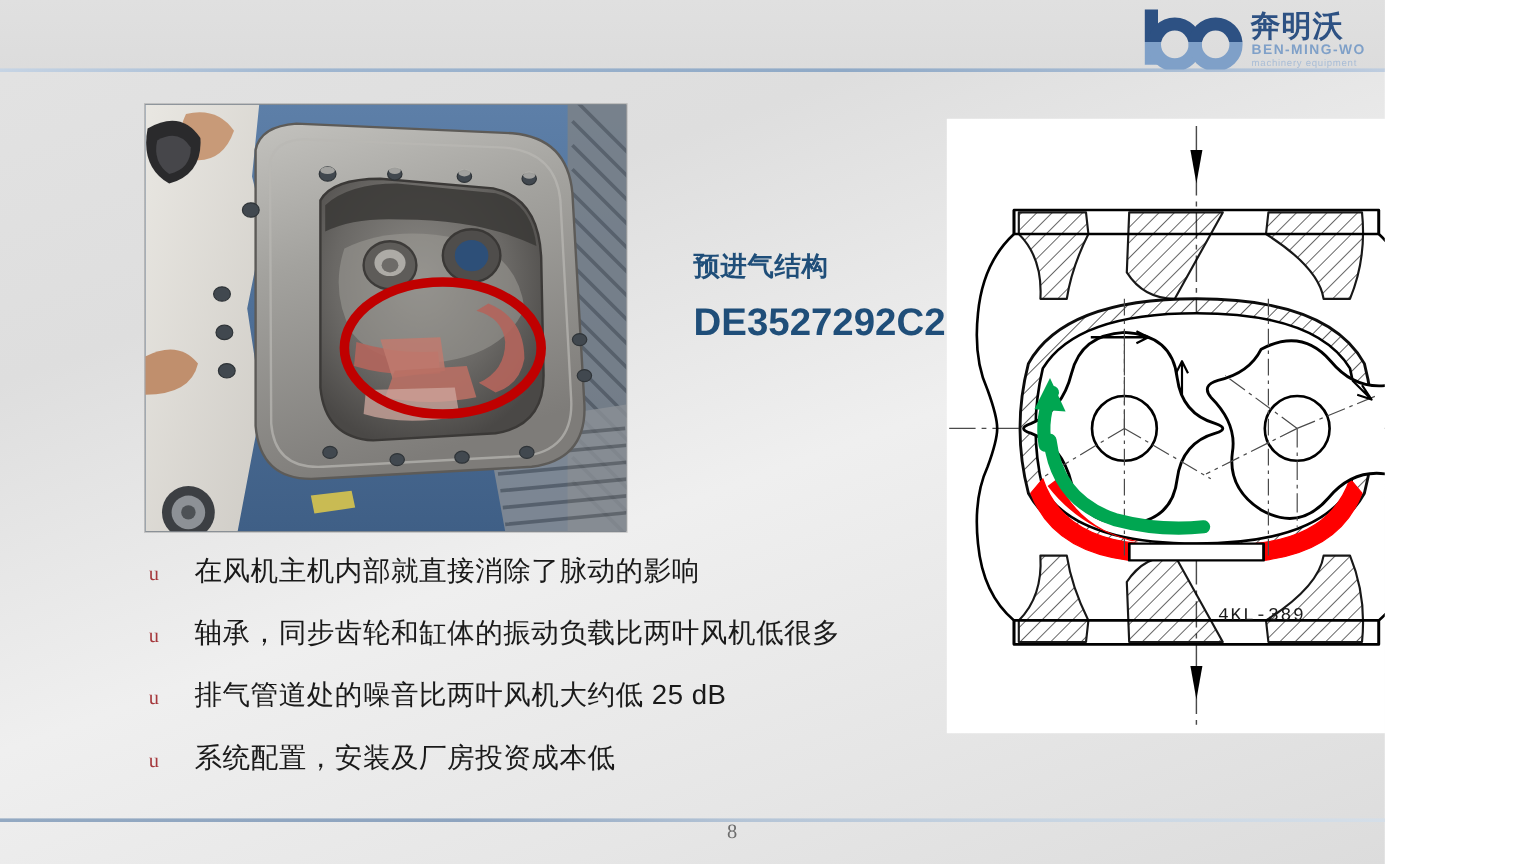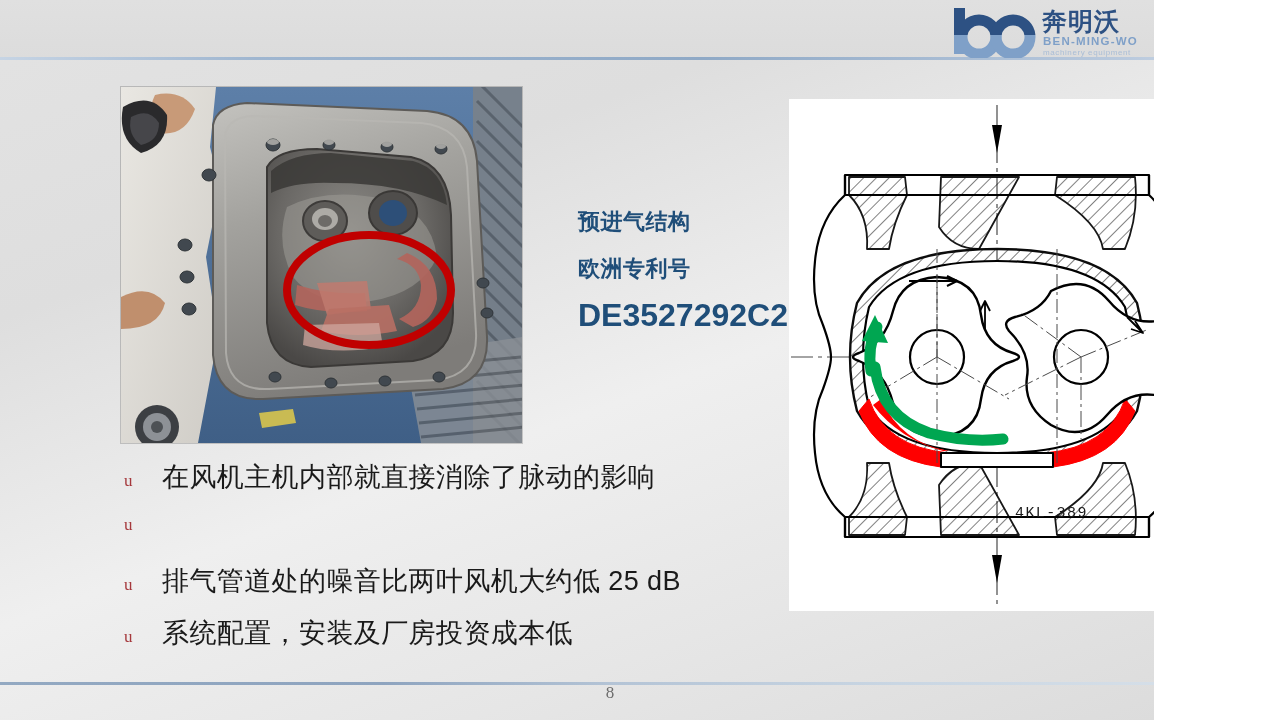--- a/index.html
+++ b/index.html
@@ -83,21 +83,21 @@
   .bullet-marker {
     width: 38px;
     flex: 0 0 38px;
     color: #a5383c;
     font-size: 17px;
     font-family: "Liberation Serif", serif;
     line-height: 1;
   }
   .bullet-text {
     color: #1a1a1a;
-    font-size: 27px;
+    font-size: 23px;
     line-height: 1;
     white-space: nowrap;
     letter-spacing: 0.4px;
   }
 
   
   #diagram-panel {
     position: absolute;
     left: 789px; top: 99px;
     width: 416px; height: 512px;
@@ -288,31 +288,31 @@
           <ellipse cx="320" cy="59" rx="5" ry="3"></ellipse>
         </g>
 
         <ellipse cx="248" cy="203" rx="82" ry="55" fill="none" stroke="#c00000" stroke-width="8"></ellipse>
       </g>
     </svg>
   </div>
 
   <div id="title-block">
     <div class="title-line">预进气结构</div>
-    <div class="title-line">欧洲专利号</div>
     <div class="title-line code">DE3527292C2</div>
   </div>
 
   <div id="bullets">
     <div class="bullet-row">
       <span class="bullet-marker">u</span>
       <span class="bullet-text">在风机主机内部就直接消除了脉动的影响</span>
     </div>
     <div class="bullet-row">
       <span class="bullet-marker">u</span>
+      <span class="bullet-text">轴承，同步齿轮和缸体的振动负载比两叶风机低很多</span>
     </div>
     <div class="bullet-row">
       <span class="bullet-marker">u</span>
       <span class="bullet-text">排气管道处的噪音比两叶风机大约低 25 dB</span>
     </div>
     <div class="bullet-row">
       <span class="bullet-marker">u</span>
       <span class="bullet-text">系统配置，安装及厂房投资成本低</span>
     </div>
   </div>

